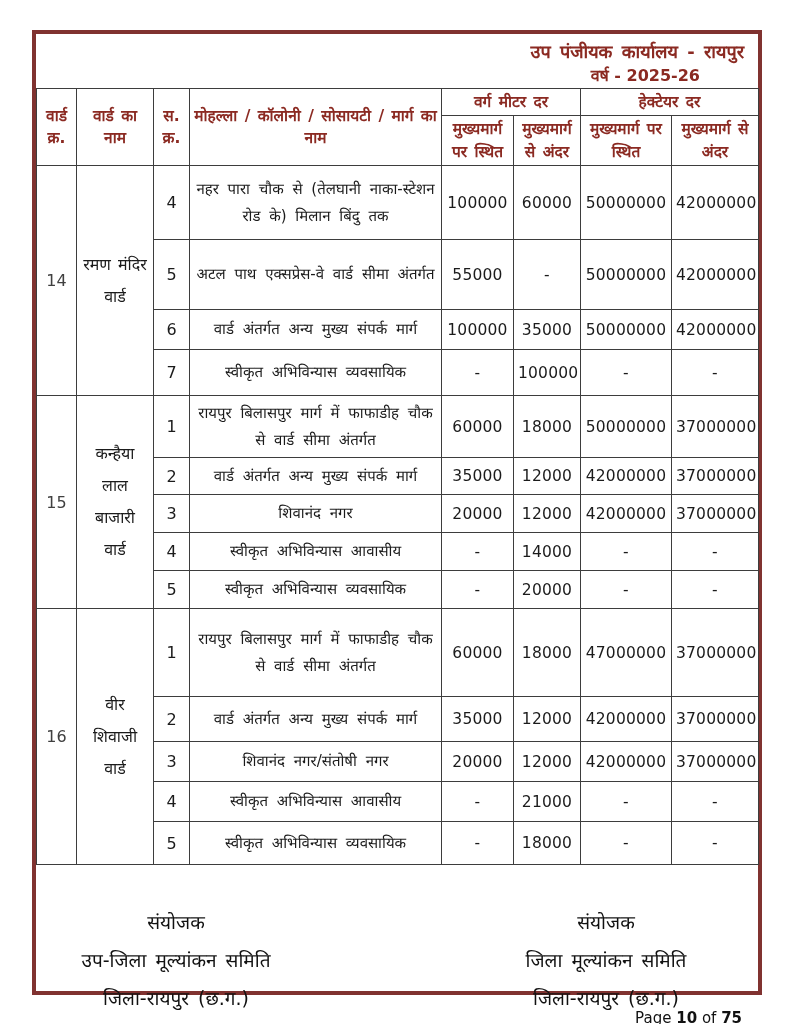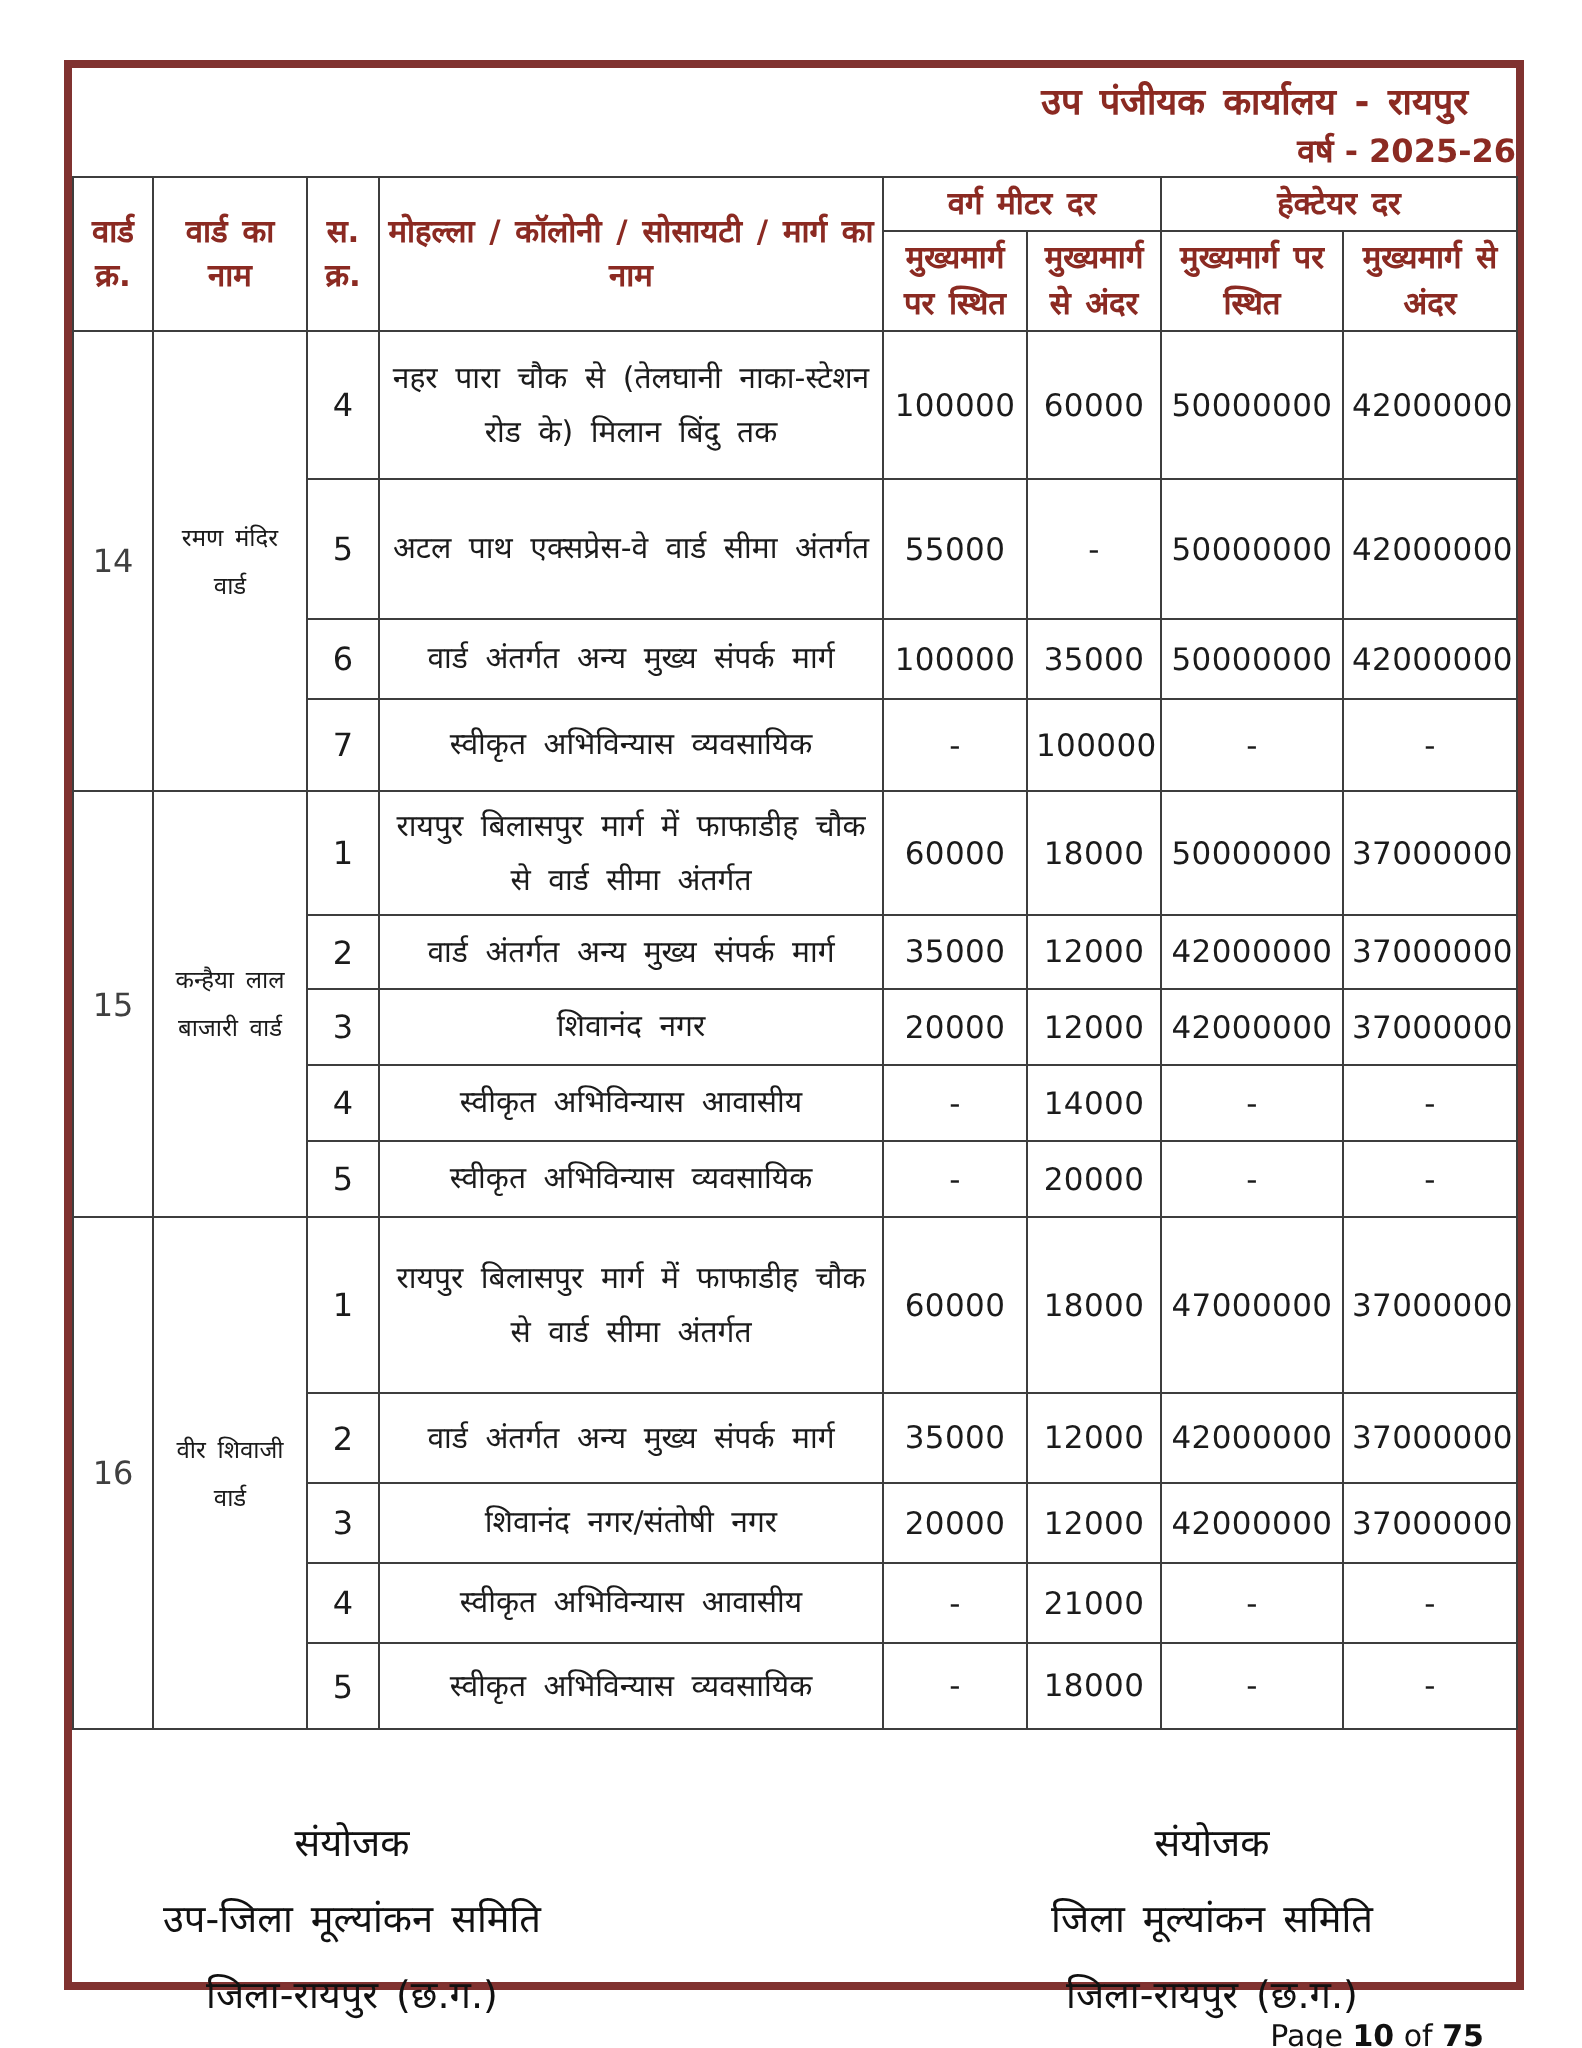--- a/index.html
+++ b/index.html
@@ -22,29 +22,30 @@
     box-sizing: border-box;
     background: #ffffff;
   }
   .doc-header {
     height: 54px;
     padding-top: 5px;
     box-sizing: border-box;
   }
   .office-title {
     text-align: right;
-    padding-right: 24px;
+    padding-right: 14px;
     font-size: 18px;
     font-weight: bold;
     color: #8b2a22;
     line-height: 1.45;
     word-spacing: 3px;
   }
   .year-line {
     text-align: right;
+    padding-right: 58px;
     font-size: 16px;
     font-weight: bold;
     color: #8b2a22;
     line-height: 1.35;
   }
   table.rates {
     width: 722px;
     border-collapse: collapse;
     table-layout: fixed;
     border-radius: 17px;
@@ -60,21 +61,21 @@
     color: #8b2a22;
     font-weight: bold;
     font-size: 15.5px;
     line-height: 1.45;
     word-spacing: 2px;
   }
   tr.h1 { height: 26px; }
   tr.h2 { height: 46px; }
   td.ward-no { font-size: 16px; color: #404040; }
   td.ward-name {
-    font-size: 12px;
+    font-size: 16px;
     line-height: 2.0;
     word-spacing: 2px;
   }
   td.sno { font-size: 16px; }
   td.street {
     font-size: 15px;
     line-height: 1.8;
     word-spacing: 4px;
   }
   td.num { font-size: 15.5px; letter-spacing: 0.2px; }

